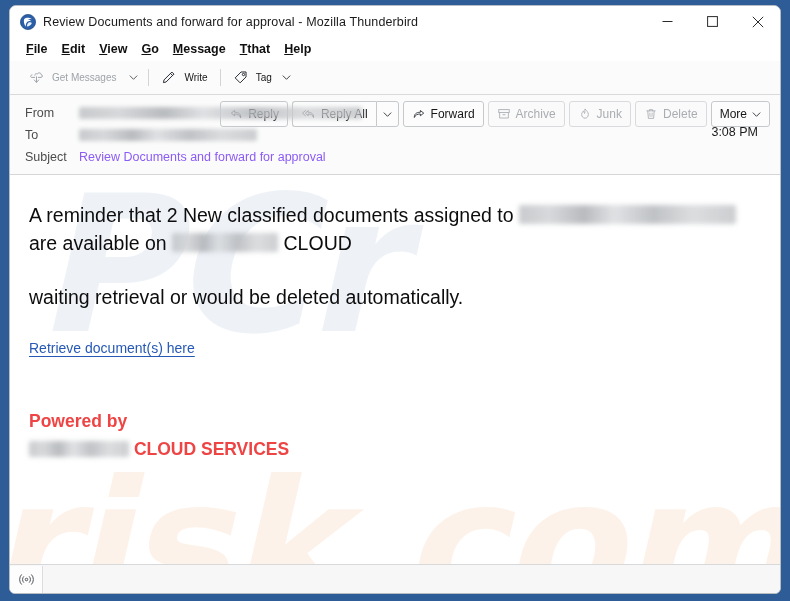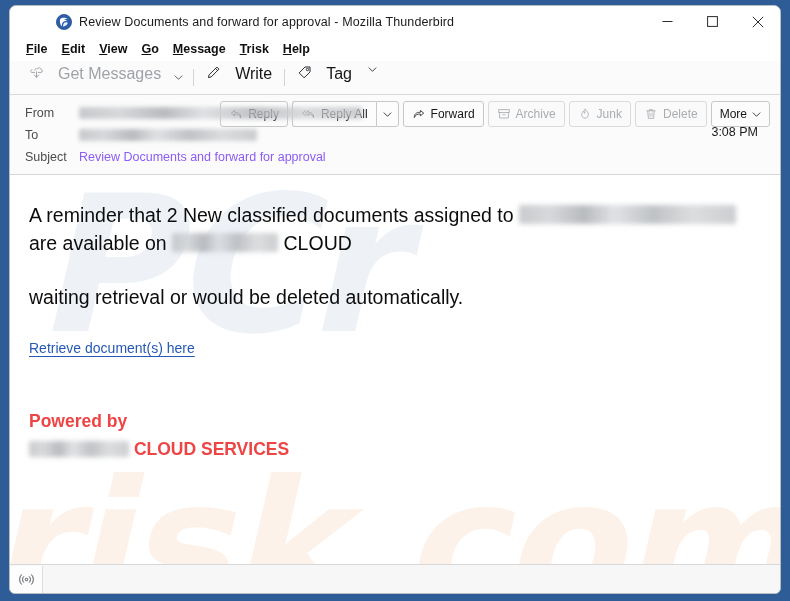--- a/index.html
+++ b/index.html
@@ -41,21 +41,20 @@
 
   
   #titlebar {
     height: 31px;
     min-height: 31px;
     background: #ffffff;
     display: flex;
     align-items: center;
     position: relative;
     border-bottom: none;
-    margin-left: 36px;
   }
   #app-icon {
     width: 16px;
     height: 16px;
     margin-left: 10px;
     margin-right: 7px;
     flex: 0 0 auto;
     display: block;
   }
   #title-text {
@@ -106,25 +105,26 @@
     min-height: 33px;
     background: #fbfbfb;
     border-bottom: 1px solid #d9dadc;
     display: flex;
     align-items: center;
     padding-left: 12px;
     gap: 0px;
   }
   .tb-btn {
     display: flex;
-    gap: 14px;
+    align-items: center;
+    gap: 8px;
     height: 25px;
     padding: 0 7px;
     border-radius: 3px;
-    font-size: 16px;
+    font-size: 10px;
     color: #161616;
     cursor: default;
     white-space: nowrap;
   }
   .tb-btn.disabled { color: #9ea3a9; }
   .tb-caret {
     display: flex;
     align-items: center;
     justify-content: center;
     width: 20px;
@@ -364,21 +364,21 @@
         </div>
       </div>
     </div>
 
     <div id="menubar">
       <div class="menu-item"><u>F</u><span>ile</span></div>
       <div class="menu-item"><u>E</u><span>dit</span></div>
       <div class="menu-item"><u>V</u><span>iew</span></div>
       <div class="menu-item"><u>G</u><span>o</span></div>
       <div class="menu-item"><u>M</u><span>essage</span></div>
-      <div class="menu-item"><u>T</u><span>risk</span></div>
+      <div class="menu-item"><u>T</u><span>that</span></div>
       <div class="menu-item"><u>H</u><span>elp</span></div>
     </div>
 
     <div id="toolbar">
       <div class="tb-btn disabled">
         <svg width="15" height="15" viewBox="0 0 16 16">
           <path d="M3.2 5.2 C1.6 5.2 1.1 7.4 2.6 7.9 L6.0 7.9 M10 7.9 L12.8 7.9 C14.6 7.9 14.9 5.2 13.0 5.0 C12.9 2.8 9.8 2.3 9.0 4.3 C8.0 3.4 6.0 4.0 6.1 5.6" fill="none" stroke="#9ea3a9" stroke-width="1.05" stroke-linecap="round"></path>
           <line x1="8" y1="7.2" x2="8" y2="13.0" stroke="#9ea3a9" stroke-width="1.05" stroke-linecap="round"></line>
           <path d="M5.6 10.6 L8 13.2 L10.4 10.6" fill="none" stroke="#9ea3a9" stroke-width="1.05" stroke-linecap="round" stroke-linejoin="round"></path>
         </svg>

